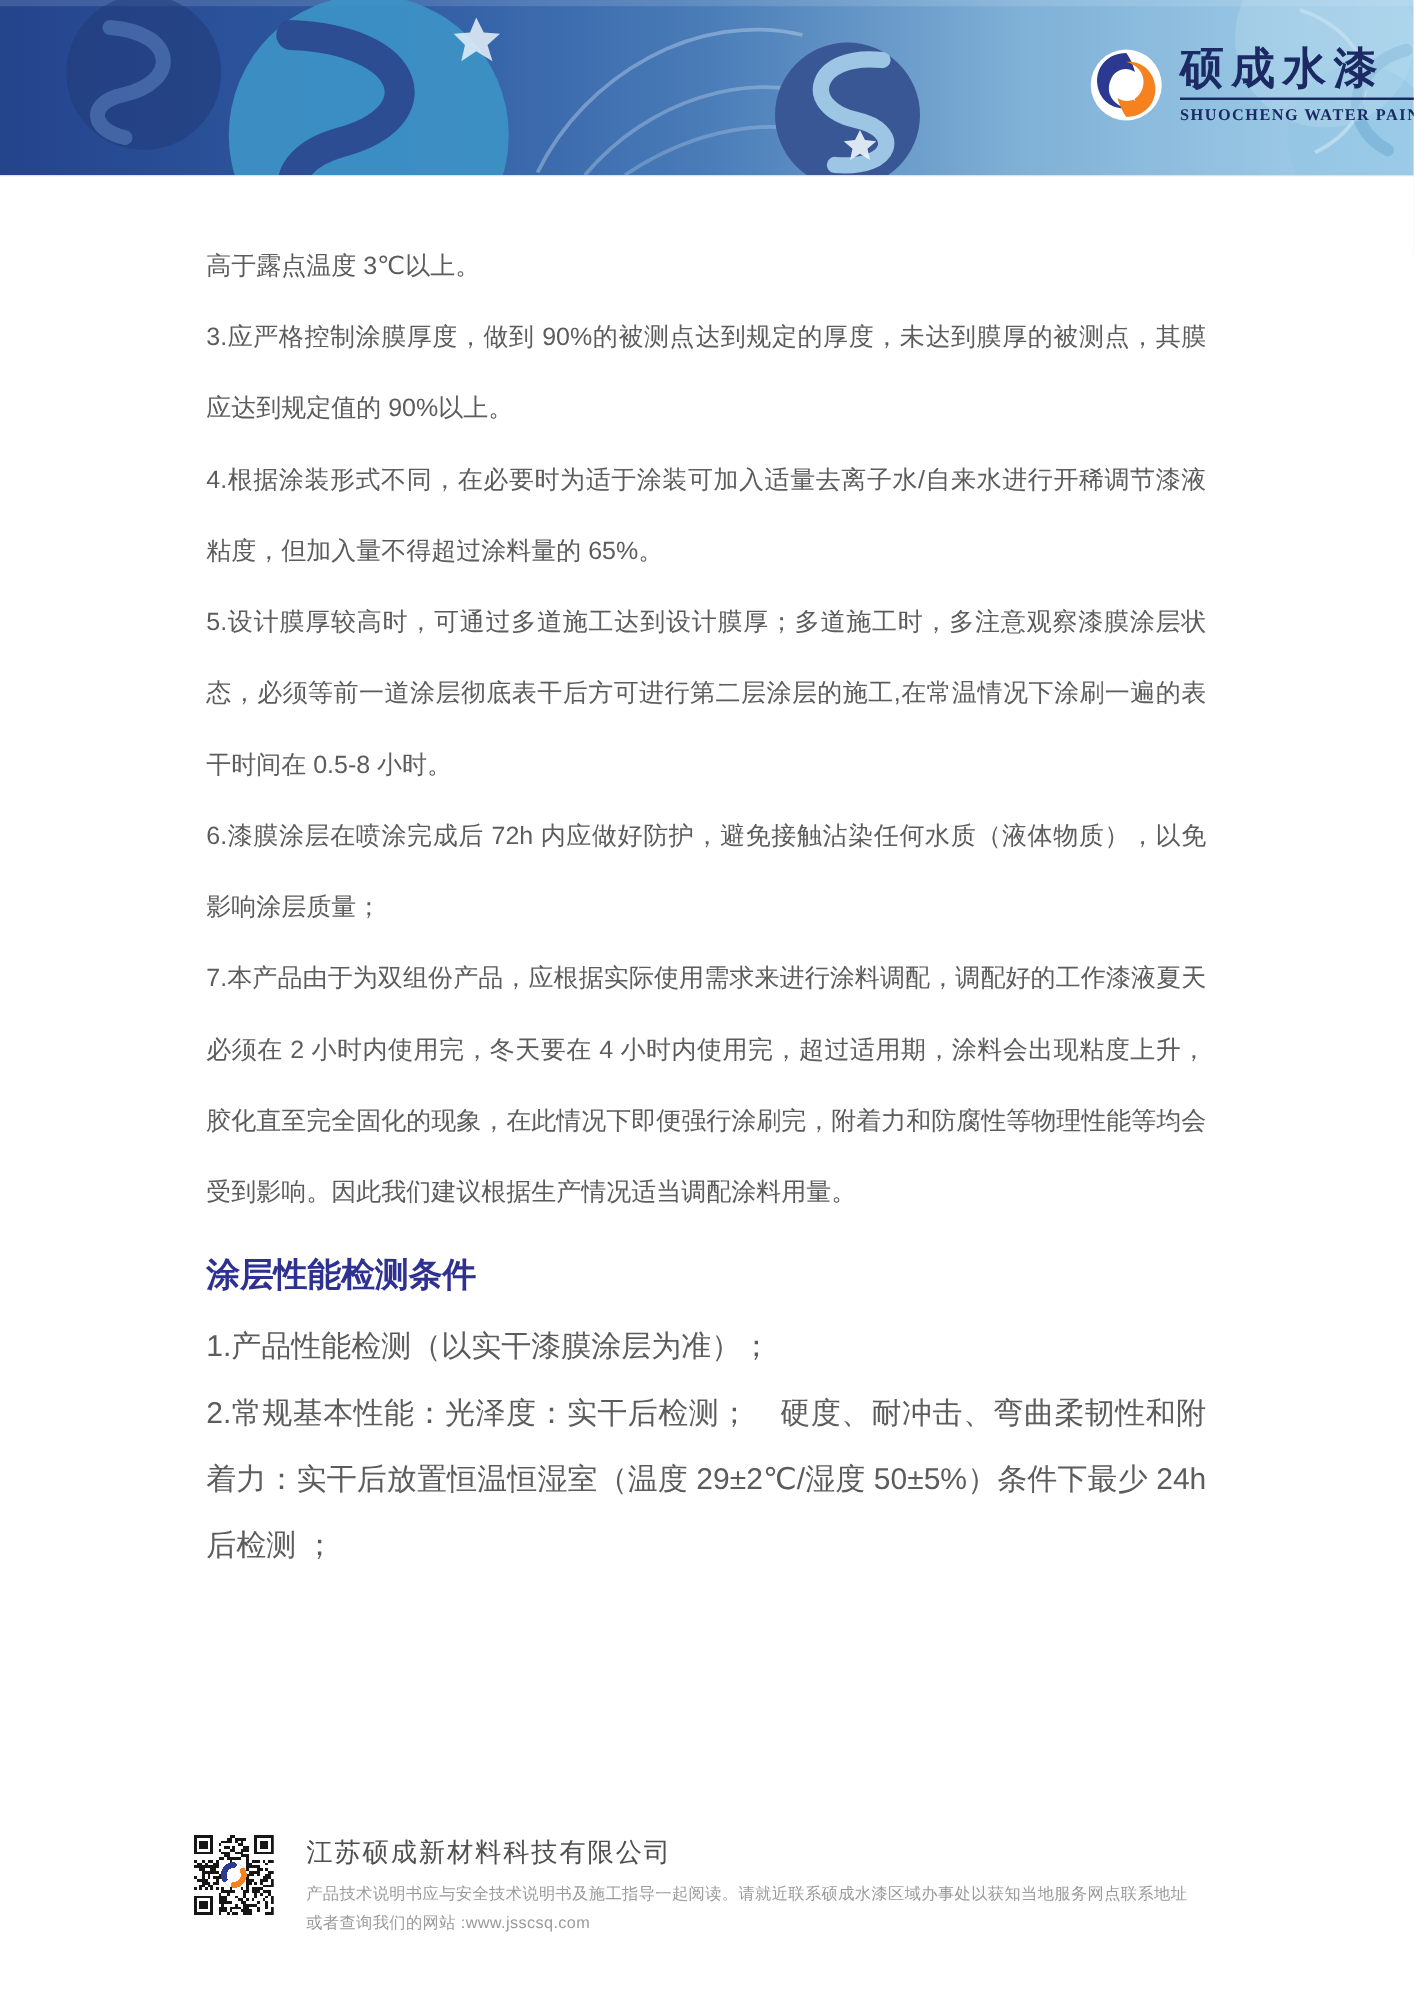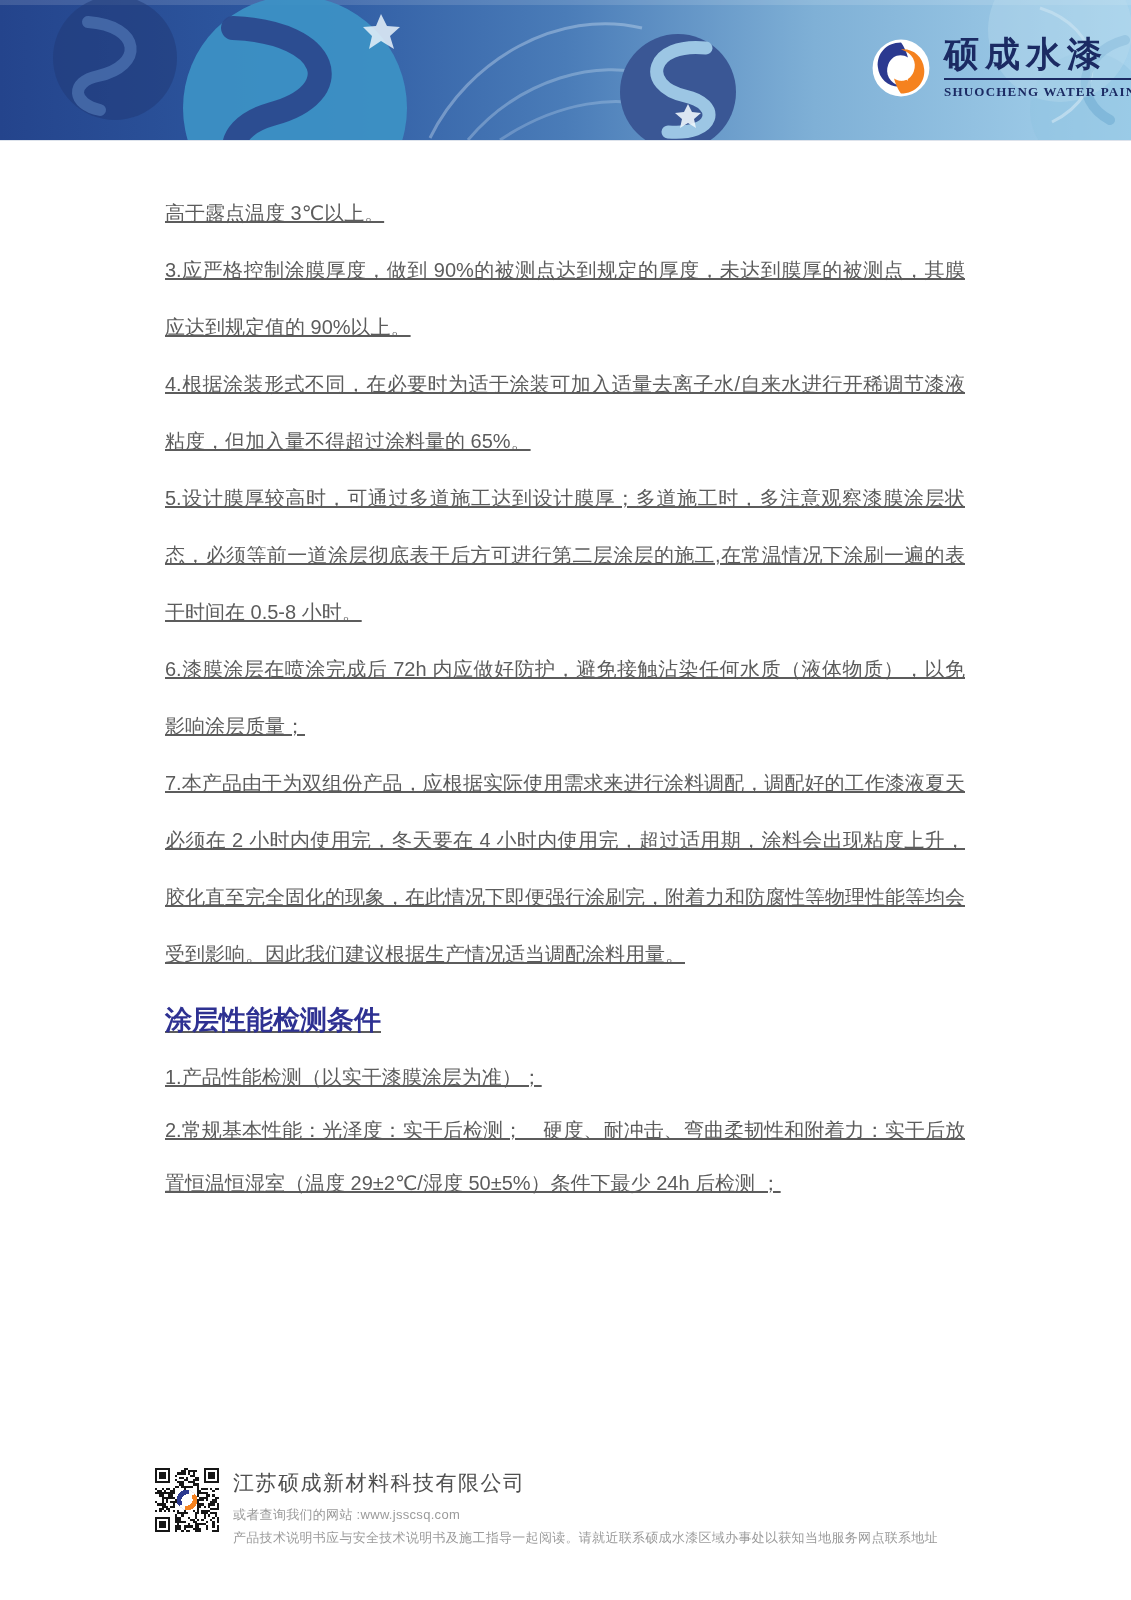--- a/index.html
+++ b/index.html
@@ -38,48 +38,48 @@
     font-weight:bold;font-size:13px;letter-spacing:1.2px;
     color:#1b2a63;margin-top:4px;white-space:nowrap;
   }
 
   
   .content{
     position:absolute;top:140px;left:165px;
     width:800px;
     color:#5c5c5c;
     padding-top:45px;
-    text-decoration:underline;
   }
   .content p.body-par{
     margin:0;
     font-size:20px;
     line-height:57px;
     text-align:justify;
     text-justify:inter-character;
   }
   .section-heading{
     margin:16px 0 10px 0;
     font-size:27px;line-height:42px;
     font-weight:600;
     color:#2e3192;
   }
   .content p.item-par{
     margin:0;
-    font-size:20px;
+    font-size:24px;
     line-height:53px;
     text-align:justify;
     text-justify:inter-character;
   }
 
   
   .footer{
     position:absolute;top:1468px;left:155px;
     display:flex;align-items:flex-start;
     width:840px;
+    gap:12px;
   }
   .qr{width:64px;height:64px;flex:0 0 auto;}
   .footer-text{margin-left:14px;padding-top:2px;}
   .footer-company{
     font-size:21px;color:#4f4f4f;letter-spacing:1.5px;
     line-height:26px;
   }
   .footer-note{
     margin-top:7px;
     font-size:13px;color:#9a9a9a;line-height:23px;
@@ -161,19 +161,19 @@
 
         <path d="M13 0h1v1h-1zM14 0h1v1h-1zM12 1h1v1h-1zM13 1h1v1h-1zM15 1h1v1h-1zM16 1h1v1h-1zM17 1h1v1h-1zM18 1h1v1h-1zM10 2h1v1h-1zM11 2h1v1h-1zM12 2h1v1h-1zM13 2h1v1h-1zM15 2h1v1h-1zM17 2h1v1h-1zM9 3h1v1h-1zM16 3h1v1h-1zM17 3h1v1h-1zM11 4h1v1h-1zM12 4h1v1h-1zM14 4h1v1h-1zM18 4h1v1h-1zM19 4h1v1h-1zM9 5h1v1h-1zM13 5h1v1h-1zM14 5h1v1h-1zM17 5h1v1h-1zM18 5h1v1h-1zM19 5h1v1h-1zM10 6h1v1h-1zM11 6h1v1h-1zM12 6h1v1h-1zM15 6h1v1h-1zM16 6h1v1h-1zM17 6h1v1h-1zM11 7h1v1h-1zM12 7h1v1h-1zM17 7h1v1h-1zM18 7h1v1h-1zM19 7h1v1h-1zM9 8h1v1h-1zM10 8h1v1h-1zM12 8h1v1h-1zM13 8h1v1h-1zM14 8h1v1h-1zM15 8h1v1h-1zM16 8h1v1h-1zM19 8h1v1h-1zM0 9h1v1h-1zM3 9h1v1h-1zM5 9h1v1h-1zM6 9h1v1h-1zM8 9h1v1h-1zM13 9h1v1h-1zM19 9h1v1h-1zM21 9h1v1h-1zM22 9h1v1h-1zM23 9h1v1h-1zM25 9h1v1h-1zM27 9h1v1h-1zM28 9h1v1h-1zM1 10h1v1h-1zM2 10h1v1h-1zM4 10h1v1h-1zM7 10h1v1h-1zM8 10h1v1h-1zM19 10h1v1h-1zM20 10h1v1h-1zM26 10h1v1h-1zM0 11h1v1h-1zM1 11h1v1h-1zM2 11h1v1h-1zM3 11h1v1h-1zM4 11h1v1h-1zM5 11h1v1h-1zM6 11h1v1h-1zM7 11h1v1h-1zM8 11h1v1h-1zM19 11h1v1h-1zM20 11h1v1h-1zM21 11h1v1h-1zM22 11h1v1h-1zM23 11h1v1h-1zM2 12h1v1h-1zM3 12h1v1h-1zM6 12h1v1h-1zM7 12h1v1h-1zM19 12h1v1h-1zM23 12h1v1h-1zM24 12h1v1h-1zM26 12h1v1h-1zM3 13h1v1h-1zM4 13h1v1h-1zM5 13h1v1h-1zM6 13h1v1h-1zM7 13h1v1h-1zM8 13h1v1h-1zM20 13h1v1h-1zM21 13h1v1h-1zM22 13h1v1h-1zM23 13h1v1h-1zM27 13h1v1h-1zM28 13h1v1h-1zM3 14h1v1h-1zM5 14h1v1h-1zM9 14h1v1h-1zM19 14h1v1h-1zM20 14h1v1h-1zM21 14h1v1h-1zM23 14h1v1h-1zM26 14h1v1h-1zM27 14h1v1h-1zM0 15h1v1h-1zM3 15h1v1h-1zM5 15h1v1h-1zM7 15h1v1h-1zM8 15h1v1h-1zM9 15h1v1h-1zM19 15h1v1h-1zM25 15h1v1h-1zM26 15h1v1h-1zM27 15h1v1h-1zM1 16h1v1h-1zM2 16h1v1h-1zM3 16h1v1h-1zM4 16h1v1h-1zM8 16h1v1h-1zM19 16h1v1h-1zM20 16h1v1h-1zM21 16h1v1h-1zM24 16h1v1h-1zM25 16h1v1h-1zM26 16h1v1h-1zM28 16h1v1h-1zM3 17h1v1h-1zM4 17h1v1h-1zM5 17h1v1h-1zM7 17h1v1h-1zM8 17h1v1h-1zM19 17h1v1h-1zM20 17h1v1h-1zM22 17h1v1h-1zM24 17h1v1h-1zM28 17h1v1h-1zM2 18h1v1h-1zM3 18h1v1h-1zM5 18h1v1h-1zM6 18h1v1h-1zM19 18h1v1h-1zM25 18h1v1h-1zM26 18h1v1h-1zM27 18h1v1h-1zM28 18h1v1h-1zM0 19h1v1h-1zM2 19h1v1h-1zM4 19h1v1h-1zM6 19h1v1h-1zM8 19h1v1h-1zM10 19h1v1h-1zM13 19h1v1h-1zM17 19h1v1h-1zM19 19h1v1h-1zM21 19h1v1h-1zM22 19h1v1h-1zM23 19h1v1h-1zM24 19h1v1h-1zM10 20h1v1h-1zM11 20h1v1h-1zM12 20h1v1h-1zM13 20h1v1h-1zM14 20h1v1h-1zM18 20h1v1h-1zM19 20h1v1h-1zM21 20h1v1h-1zM22 20h1v1h-1zM23 20h1v1h-1zM25 20h1v1h-1zM26 20h1v1h-1zM27 20h1v1h-1zM9 21h1v1h-1zM12 21h1v1h-1zM18 21h1v1h-1zM22 21h1v1h-1zM24 21h1v1h-1zM27 21h1v1h-1zM9 22h1v1h-1zM10 22h1v1h-1zM11 22h1v1h-1zM15 22h1v1h-1zM18 22h1v1h-1zM22 22h1v1h-1zM26 22h1v1h-1zM28 22h1v1h-1zM9 23h1v1h-1zM10 23h1v1h-1zM11 23h1v1h-1zM16 23h1v1h-1zM17 23h1v1h-1zM19 23h1v1h-1zM21 23h1v1h-1zM25 23h1v1h-1zM28 23h1v1h-1zM9 24h1v1h-1zM10 24h1v1h-1zM11 24h1v1h-1zM12 24h1v1h-1zM13 24h1v1h-1zM17 24h1v1h-1zM18 24h1v1h-1zM23 24h1v1h-1zM26 24h1v1h-1zM28 24h1v1h-1zM10 25h1v1h-1zM15 25h1v1h-1zM18 25h1v1h-1zM19 25h1v1h-1zM20 25h1v1h-1zM21 25h1v1h-1zM22 25h1v1h-1zM26 25h1v1h-1zM9 26h1v1h-1zM10 26h1v1h-1zM11 26h1v1h-1zM13 26h1v1h-1zM14 26h1v1h-1zM15 26h1v1h-1zM16 26h1v1h-1zM18 26h1v1h-1zM19 26h1v1h-1zM23 26h1v1h-1zM26 26h1v1h-1zM28 26h1v1h-1zM9 27h1v1h-1zM10 27h1v1h-1zM11 27h1v1h-1zM13 27h1v1h-1zM17 27h1v1h-1zM18 27h1v1h-1zM19 27h1v1h-1zM20 27h1v1h-1zM23 27h1v1h-1zM28 27h1v1h-1zM9 28h1v1h-1zM12 28h1v1h-1zM14 28h1v1h-1zM15 28h1v1h-1zM18 28h1v1h-1zM19 28h1v1h-1zM20 28h1v1h-1zM26 28h1v1h-1zM27 28h1v1h-1zM28 28h1v1h-1zM0 0h7v1h-7z M0 6h7v1h-7z M0 1h1v5h-1z M6 1h1v5h-1z M2 2h3v3h-3zM22 0h7v1h-7z M22 6h7v1h-7z M22 1h1v5h-1z M28 1h1v5h-1z M24 2h3v3h-3zM0 22h7v1h-7z M0 28h7v1h-7z M0 23h1v5h-1z M6 23h1v5h-1z M2 24h3v3h-3z" fill="#161616"></path>
           <circle cx="14.5" cy="14.5" r="4.4" fill="#ffffff" stroke="#dddddd" stroke-width="0.25"></circle>
         <path d="M14.5 10.9 a3.6 3.6 0 0 0 -3.3 5.1" stroke="#2b3990" stroke-width="2.1" fill="none" stroke-linecap="round"></path>
         <path d="M14.5 18.1 a3.6 3.6 0 0 0 3.3 -5.1" stroke="#f5821f" stroke-width="2.1" fill="none" stroke-linecap="round"></path>
       </svg>
     </span>
     <div class="footer-text">
       <div class="footer-company">江苏硕成新材料科技有限公司</div>
       <div class="footer-note">
+        <div>产品技术说明书应与安全技术说明书及施工指导一起阅读。请就近联系硕成水漆区域办事处以获知当地服务网点联系地址</div>
         <div>或者查询我们的网站 :www.jsscsq.com</div>
-        <div>产品技术说明书应与安全技术说明书及施工指导一起阅读。请就近联系硕成水漆区域办事处以获知当地服务网点联系地址</div>
       </div>
     </div>
   </div>
 
 </div>
 
 </body></html>

